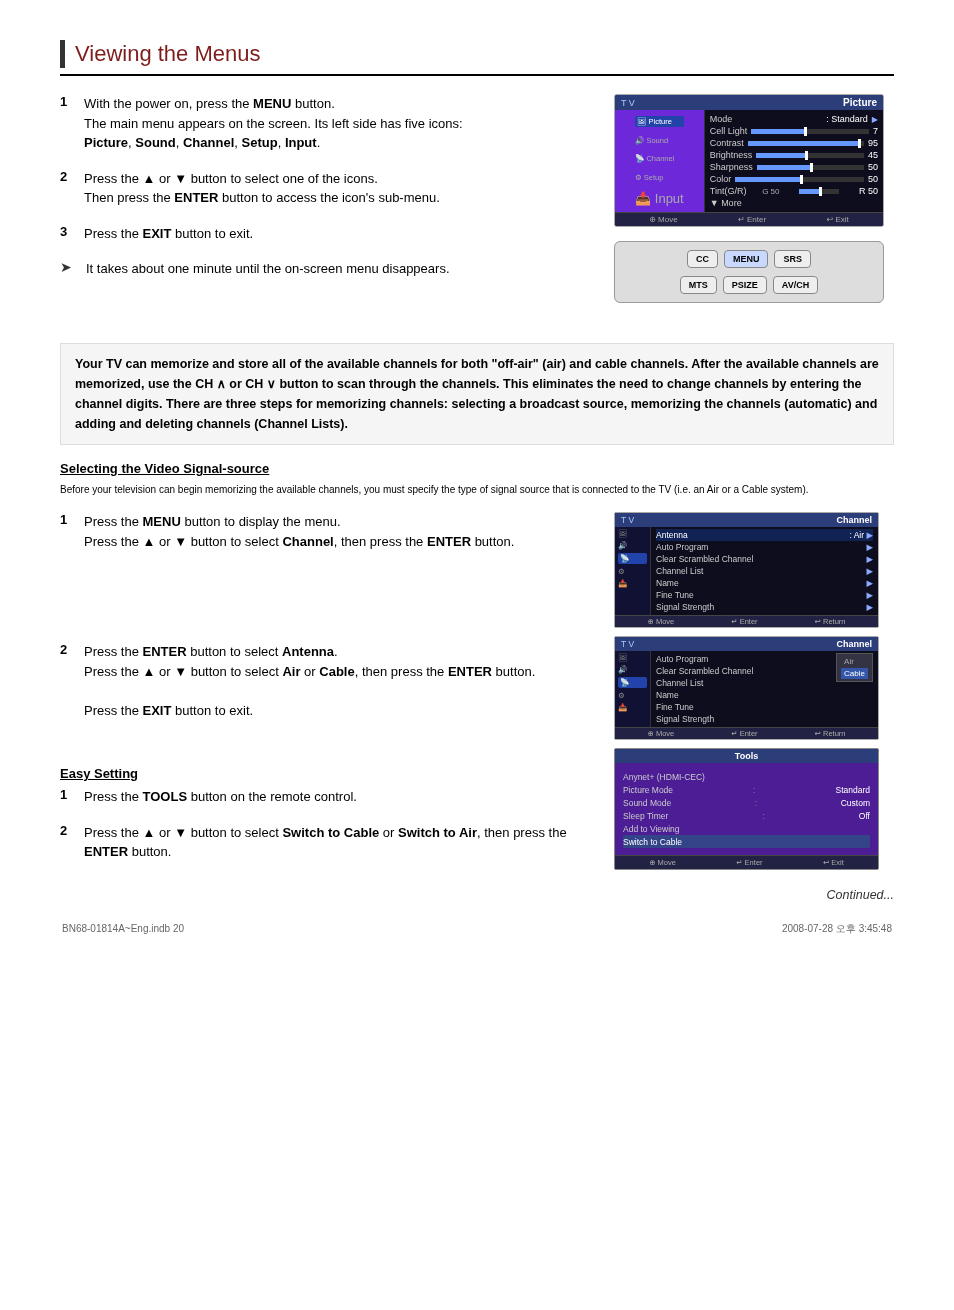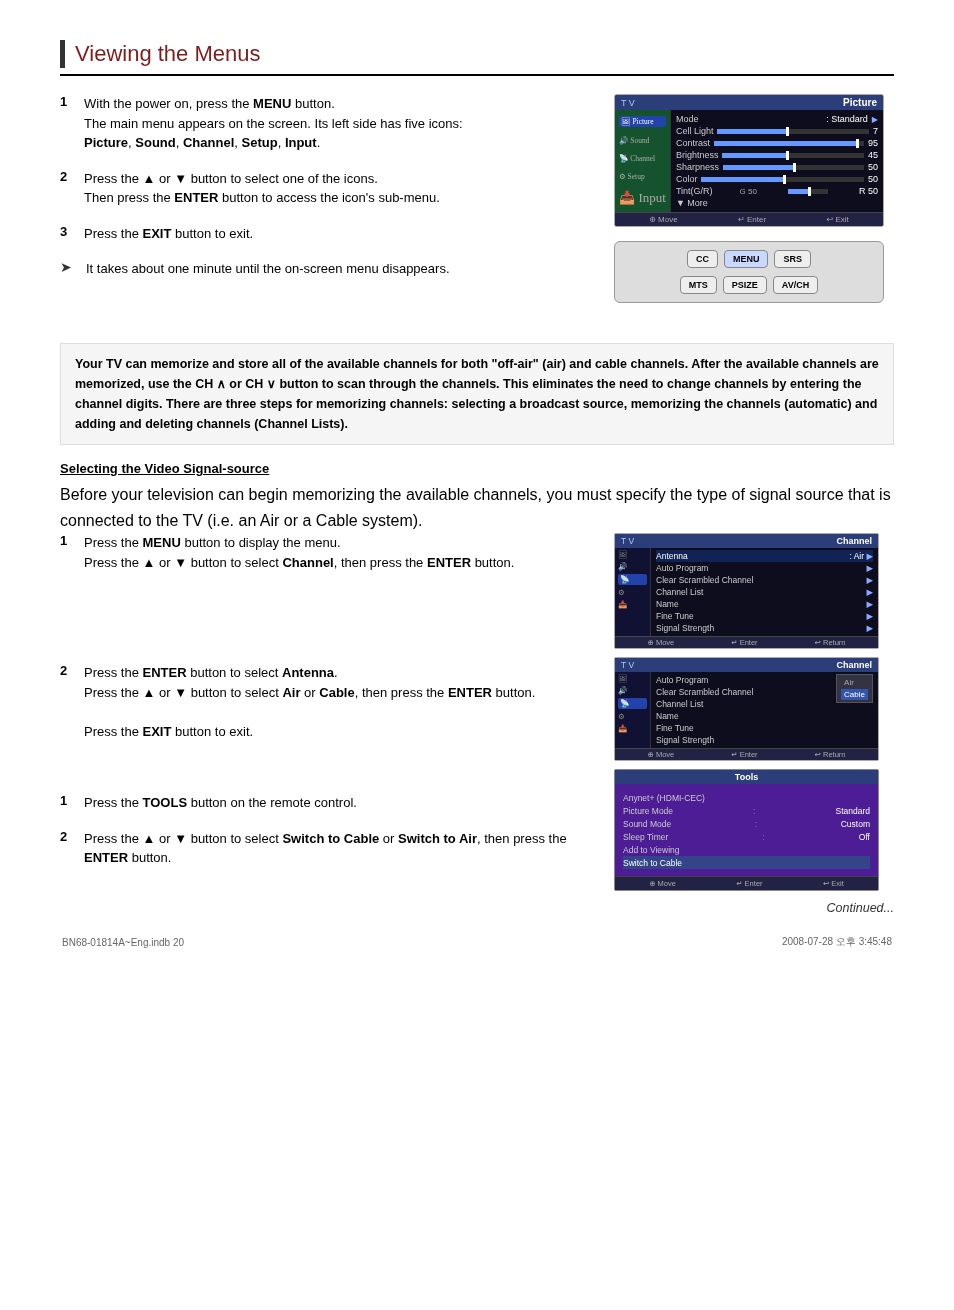--- a/index.html
+++ b/index.html
@@ -145,28 +145,27 @@
       justify-content: space-around;
       padding: 2px 4px;
       font-size: 8px;
       color: #aaa;
       border-top: 1px solid #444;
     }
     .tv-ui-sidebar {
       display: flex;
       flex-direction: column;
       justify-content: space-around;
-      padding: 3px 4px;
-      background: #14532d;
+      padding: 3px 20px;
+      background: #6d28d9;
       min-width: 38px;
       border-right: 1px solid #333;
       font-size: 8px;
       color: #aaa;
       gap: 4px;
-      font-family: Liberation Serif, serif;
     }
     .tv-ui-sidebar .active-item {
       background: #2244aa;
       color: #fff;
       padding: 1px 2px;
       border-radius: 2px;
     }
     .tv-ui-flex {
       display: flex;
     }
@@ -228,21 +227,22 @@
       font-weight: bold;
     }
     .subsection-title {
       font-weight: bold;
       text-decoration: underline;
       margin-bottom: 6px;
       font-size: 13px;
     }
     .subsection-body {
       line-height: 1.6;
-      font-size: 16px;
+      margin-bottom: 14px;
+      font-size: 10px;
     }
     .two-col {
       display: flex;
       gap: 20px;
     }
     .two-col-left {
       flex: 1;
     }
     .two-col-right {
       width: 280px;
@@ -566,20 +566,21 @@
           <span class="step-text">
             Press the <b>ENTER</b> button to select <b>Antenna</b>.<br>
             Press the ▲ or ▼ button to select <b>Air</b> or <b>Cable</b>, then press the <b>ENTER</b> button.<br><br>
             Press the <b>EXIT</b> button to exit.
           </span>
         </div>
 
         <br><br>
 
         
+        <div class="subsection-title">Easy Setting</div>
 
         <div class="step-row" style="margin-top:6px;">
           <span class="step-num">1</span>
           <span class="step-text">
             Press the <b>TOOLS</b> button on the remote control.
           </span>
         </div>
 
         <div class="step-row" style="margin-top:6px;">
           <span class="step-num">2</span>

